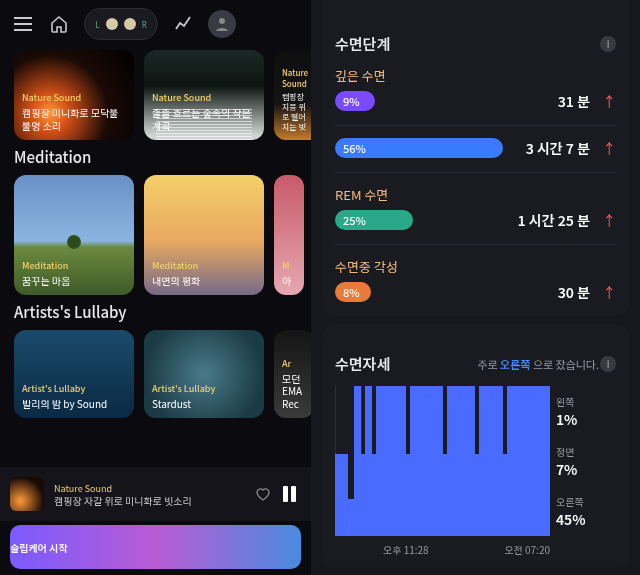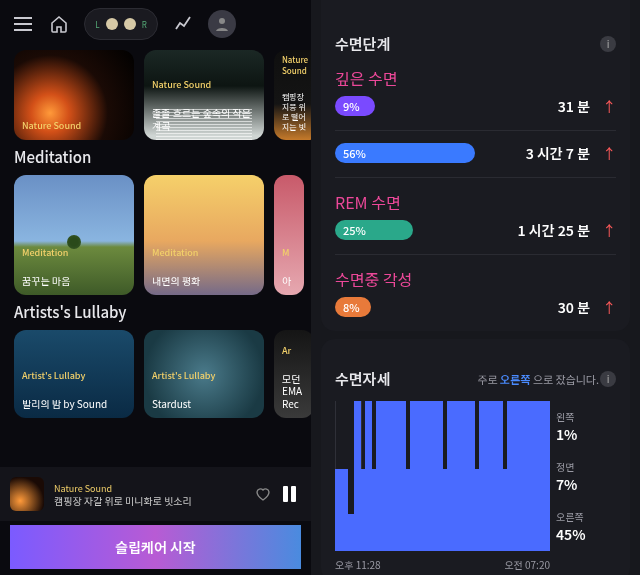--- a/index.html
+++ b/index.html
@@ -33,21 +33,21 @@
 .hscroll { display: flex; gap: 10px; padding: 0 14px; overflow: hidden; }
 .card {
   flex: 0 0 auto; border-radius: 12px; position: relative; overflow: hidden;
   display: flex; flex-direction: column; justify-content: flex-end; padding: 8px;
 }
 .card.sm { width: 120px; height: 90px; }
 .card.md { width: 120px; height: 120px; }
 .card.lb { width: 120px; height: 88px; }
 .card .bg { position: absolute; inset: 0; }
 .card .label { position: relative; font-size: 9px; color: #f2d06a; font-weight: 500; }
-.card .title { position: relative; font-size: 10px; color: #fff; line-height: 1.25; margin-top: 16px; }
+.card .title { position: relative; font-size: 10px; color: #fff; line-height: 1.25; margin-top: 3px; }
 
 .bg.fire { background: radial-gradient(circle at 30% 70%, #ff9a3a 0%, #d35018 18%, #1a0a05 55%, #000 100%); }
 .bg.stream { background: linear-gradient(180deg,#1b2825 0%, #0d1512 40%, #cfd5d3 95%); }
 .bg.campnight { background: linear-gradient(180deg,#0f0f0f 0%, #141414 60%, #c57a2b 100%); }
 .bg.field { background: linear-gradient(180deg,#6a90c5 0%, #8ab5e0 55%, #6c8a3e 60%, #3e5a28 100%); }
 .bg.sunset { background: linear-gradient(180deg,#f5d06a 0%, #e8a860 55%, #756a88 100%); }
 .bg.pink { background: linear-gradient(180deg,#c85a6a 0%, #e6a8b0 100%); }
 .bg.sea { background: linear-gradient(180deg,#1a4a6a 0%, #0a2a44 100%); }
 .bg.fish { background: radial-gradient(circle at 50% 50%, #4a7a8a 0%, #1a3a44 80%); }
 .bg.roof { background: linear-gradient(180deg,#151515 0%, #3a3a3a 100%); }
@@ -66,40 +66,40 @@
 .npbar .txt { flex: 1; }
 .npbar .cat { font-size: 9px; color: #f2d06a; }
 .npbar .ttl { font-size: 10px; color: #ccc; line-height: 1.2; }
 .npbar .ic2 { width: 20px; color: #888; display:flex;align-items:center;justify-content:center; }
 .npbar .pause { width: 18px; display: flex; gap: 3px; }
 .npbar .pause span { width: 5px; height: 16px; background: #fff; border-radius: 1px; }
 
 
 .cta {
   position: absolute; left: 10px; right: 10px; bottom: 6px; height: 44px;
-  border-radius: 0;
+  border-radius: 10px;
   background: linear-gradient(90deg, #7b5bff 0%, #b85bd4 50%, #4a8bdf 100%);
-  display: flex; align-items: center; justify-content: center;
-  font-size: 14px; font-weight: 600; color: #fff;
+  display: flex; align-items: center; justify-content: flex-start;
+  font-size: 10px; font-weight: 600; color: #fff;
 }
 
 
 .panel {
   background: #1a1b21; border-radius: 14px; margin: 8px 10px; padding: 14px 14px 10px;
 }
 .panel-h { display: flex; align-items: center; justify-content: space-between; margin-bottom: 12px; margin-top: 15px; }
 .panel-h .t { font-size: 15px; font-weight: 600; }
 .info-ic { width: 16px; height: 16px; border-radius: 50%; background: #3a3b42; color: #aaa; font-size: 10px; display:flex;align-items:center;justify-content:center; }
 
 .stage { margin-bottom: 14px; }
-.stage-h { font-size: 16px; color: #ec4899; margin-bottom: 6px; }
+.stage-h { font-size: 13px; color: #fdba74; margin-bottom: 6px; }
 .stage-row { display: flex; align-items: center; gap: 8px; }
 .pill { height: 20px; border-radius: 10px; display: flex; align-items: center; padding: 0 8px; font-size: 11px; color: #fff; font-weight: 500; }
 .pill.deep { width: 40px; background: #7a4aff; }
-.pill.light { width: 140px; background: #3a7aff; }
+.pill.light { width: 168px; background: #3a7aff; }
 .pill.rem { width: 78px; background: #2aa88a; }
 .pill.wake { width: 36px; background: #e87a3a; }
 .val { margin-left: auto; font-size: 14px; font-weight: 600; color: #fff; }
 .arrow { color: #ff5a5a; font-size: 14px; margin-left: 4px; }
 .hr { height: 1px; background: #2a2b32; margin: 4px 0 12px; }
 
 
 .panel.post { min-height: 230px; }
 .post-sub { font-size: 11px; color: #9a9aa4; }
 .post-sub .hl { color: #4a8bff; font-weight: 600; }
@@ -107,21 +107,21 @@
 .graph { flex: 1; height: 150px; position: relative; }
 .graph-bg { position: absolute; inset: 0; }
 .graph-bg .vline { position: absolute; top: 0; bottom: 0; width: 1px; background: #2f3038; }
 .bars { position: absolute; inset: 0; }
 .bars div { position: absolute; bottom: 0; background: #4a6bff; }
 .outline { position:absolute; bottom:0; border:1.5px solid #4a6bff; border-bottom:none; background:transparent; }
 .glegend { width: 60px; display: flex; flex-direction: column; justify-content: space-around; height: 150px; }
 .glegend div { font-size: 10px; }
 .glegend .lbl { color: #9a9aa4; }
 .glegend .pct { color: #fff; font-size: 14px; font-weight: 600; }
-.gaxis { display: flex; justify-content: space-between; font-size: 10px; color: #9a9aa4; margin-top: 6px; padding-right: 66px; }
+.gaxis { display: flex; justify-content: space-between; font-size: 10px; color: #9a9aa4; margin-top: 6px; padding-right: 66px; margin-left: 48px; }
 </style>
 </head>
 <body>
 
 <div class="left-app">
   <div class="header">
     <div class="ic">
       <svg width="18" height="14" viewBox="0 0 18 14">
           <path d="M0 1h18M0 7h18M0 13h18" stroke="currentColor" stroke-width="2"></path>
         </svg>
@@ -147,20 +147,21 @@
           <circle cx="8" cy="5" r="3" fill="currentColor"></circle>
           <path d="M2 15c1-4 11-4 12 0" fill="currentColor"></path>
         </svg>
     </div>
   </div>
 
   <div class="hscroll" style="margin-top:2px">
     <div class="card sm">
         <div class="bg fire"></div>
       <div class="label">Nature Sound</div>
+      <div class="title">캠핑장 미니화로 모닥불 불멍 소리</div>
     </div>
     <div class="card sm">
         <div class="bg stream"></div>
       <div class="label">Nature Sound</div>
       <div class="title">졸졸 흐르는 숲속의 작은 계곡</div>
     </div>
     <div class="card sm" style="flex-basis:46px">
         <div class="bg campnight"></div>
       <div class="label" style="font-size:8px">Nature Sound</div>
       <div class="title" style="font-size:8px">캠핑장 지붕 위로 떨어지는 빗</div>

